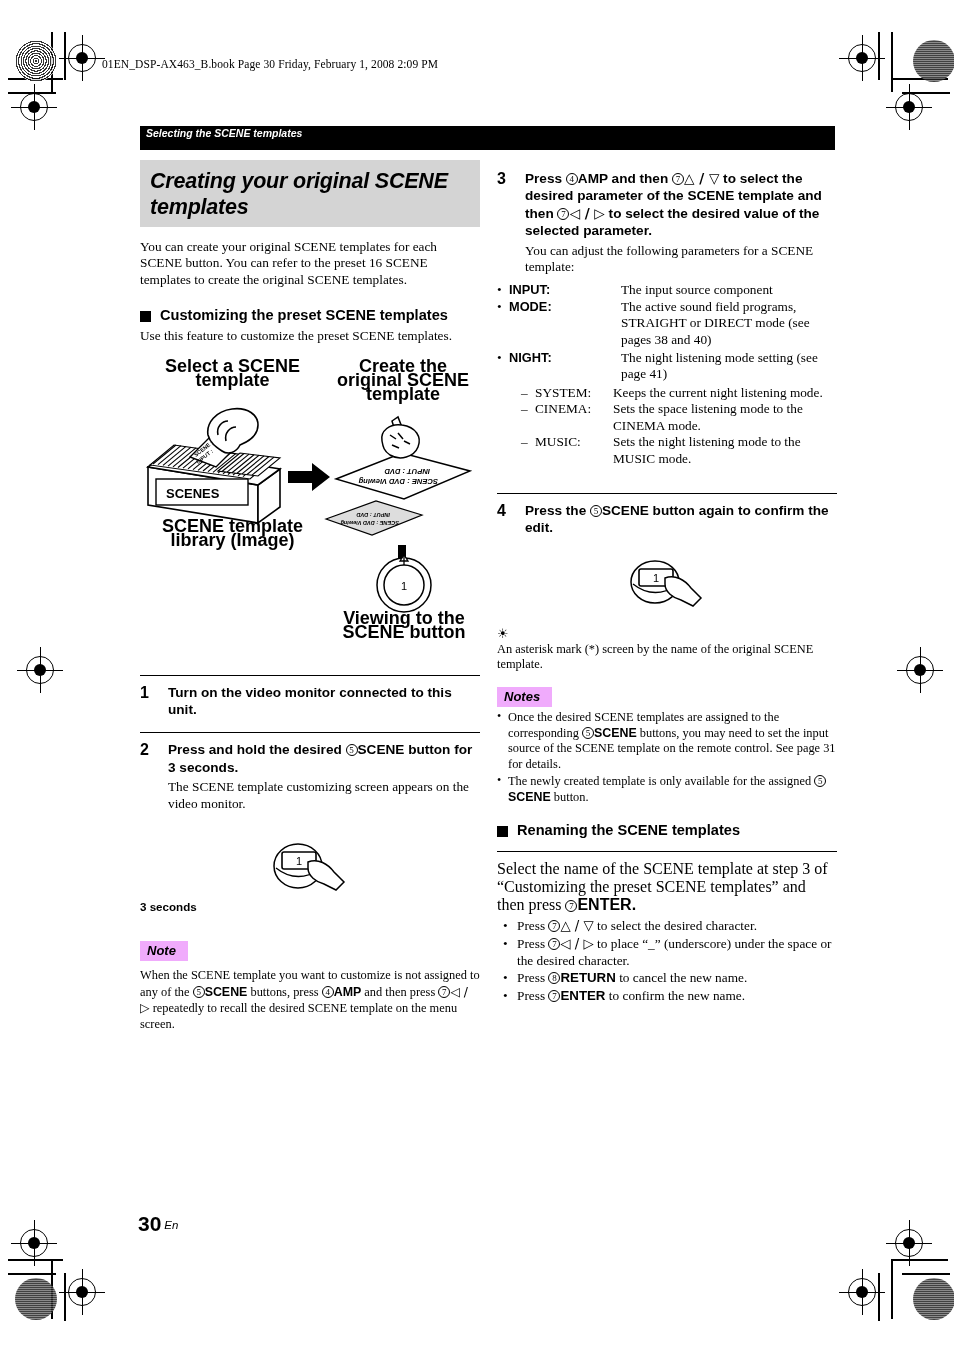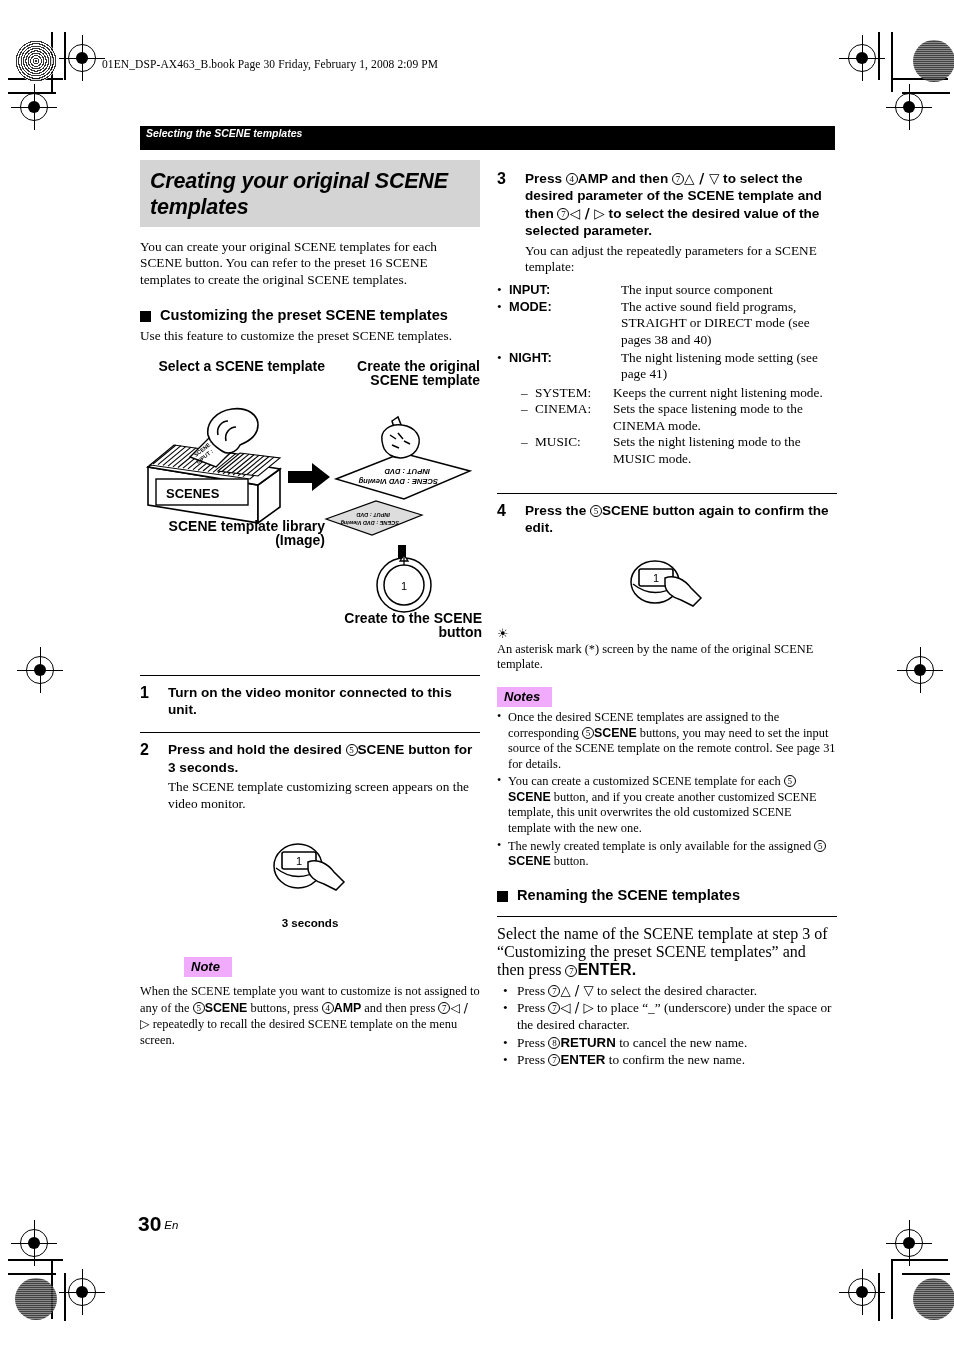--- a/index.html
+++ b/index.html
@@ -163,34 +163,34 @@
   }
   .bullets .b::before { content: "•"; position: absolute; left: 6px; top: 0; }
 
   .rule-thin { border-top: 1.6px solid #000; margin-top: 12px; }
 
   
   .figure { position: relative; height: 290px; margin-top: 10px; }
   .figlabel {
     position: absolute;
     font-family: "Liberation Sans", sans-serif;
-    font-weight: bold; font-size: 14px; line-height: 14px;
-    text-align: right;
+    font-weight: bold; font-size: 18px; line-height: 14px;
+    text-align: center;
   }
 
   .pagenum {
     position: absolute; left: 138px; top: 1212px;
     font-family: "Liberation Sans", sans-serif;
   }
   .pagenum .n { font-weight: bold; font-size: 21px; }
   .pagenum .en { font-style: italic; font-size: 11.5px; vertical-align: 2px; margin-left: 3px;}
 
   .seconds-lbl {
     font-family: "Liberation Sans", sans-serif;
-    font-weight: bold; font-size: 11.6px; text-align:center; margin-top:18px;
+    font-weight: bold; font-size: 11.6px; margin-top:2px;
   }
 </style>
 </head>
 <body>
 
 <div class="cropline" style="left:8px; top:78px; width:55px; height:1.5px;"></div>
 <div class="cropline" style="left:8px; top:92px; width:48px; height:1.5px;"></div>
 <div class="cropline" style="left:51px; top:32px; width:1.5px; height:60px;"></div>
 <div class="cropline" style="left:64px; top:32px; width:1.5px; height:48px;"></div>
 
@@ -371,21 +371,21 @@
         <div class="figlabel" style="left:0px; top:164px; width:185px;">SCENE template library (Image)</div>
 
         <svg width="80" height="62" viewBox="0 0 80 62" style="position:absolute; left:224px; top:198px;">
           <circle cx="40" cy="32" r="27" fill="#fff" stroke="#000" stroke-width="1.5"></circle>
           <circle cx="40" cy="32" r="20" fill="#fff" stroke="#000" stroke-width="1.5"></circle>
           <path d="M36 8 L40 2 L44 8 Z" fill="#fff" stroke="#000" stroke-width="1.3"></path>
           <path d="M40 2 L40 12" stroke="#000" stroke-width="1.3"></path>
           <text x="40" y="37" text-anchor="middle" font-family="Liberation Sans, sans-serif" font-size="11">1</text>
         </svg>
 
-        <div class="figlabel" style="left:186px; top:256px; width:156px;">Create to the SCENE button</div>
+        <div class="figlabel" style="left:186px; top:256px; width:156px;">Viewing to the SCENE button</div>
       </div>
 
       <div class="step" style="margin-top:30px;">
         <div class="num">1</div>
         <div class="stitle"><span>Turn on the video monitor connected to this unit.</span></div>
       </div>
 
       <div class="step">
         <div class="num">2</div>
         <div class="stitle">Press and hold the desired <span class="circ">5</span><span class="bold-sans">SCENE</span> button for 3 seconds.</div>
@@ -398,32 +398,32 @@
           <rect x="20" y="14" width="34" height="17" rx="2" fill="#fff" stroke="#000" stroke-width="1.6"></rect>
           <text x="37" y="27" text-anchor="middle" font-family="Liberation Sans, sans-serif" font-size="11">1</text>
           <path d="M14 30 q20 16 44 2" fill="none" stroke="#000" stroke-width="1.3"></path>
           <g fill="#fff" stroke="#000" stroke-width="1.5">
             <path d="M46 24 C56 20 66 26 72 34 L82 44 L74 52 L62 46 C54 44 46 38 46 30 Z"></path>
           </g>
         </svg>
         <div class="seconds-lbl">3 seconds</div>
       </div>
 
-      <div style="margin-top:28px;margin-left:44px;">
+      <div style="margin-top:28px;">
         <span class="notebox">Note</span>
       </div>
       <div class="note-body">When the SCENE template you want to customize is not assigned to any of the <span class="circ">5</span><span class="bold-sans">SCENE</span> buttons, press <span class="circ">4</span><span class="bold-sans">AMP</span> and then press <span class="circ">7</span><span style="font-family: &quot;DejaVu Sans&quot;, sans-serif;">◁ / ▷</span> repeatedly to recall the desired SCENE template on the menu screen.</div>
     </div>
 
     <div class="col col-right">
 
       <div class="step" style="margin-top:0; border-top:none; padding-top:10px;">
         <div class="num" style="top:10px;">3</div>
         <div class="stitle">Press <span class="circ">4</span><span class="bold-sans">AMP</span> and then <span class="circ">7</span><span style="font-family: &quot;DejaVu Sans&quot;, sans-serif;">△ / ▽</span> to select the desired parameter of the SCENE template and then <span class="circ">7</span><span style="font-family: &quot;DejaVu Sans&quot;, sans-serif;">◁ / ▷</span> to select the desired value of the selected parameter.</div>
-        <div class="sbody">You can adjust the repeatedly parameters for a SCENE template:</div>
+        <div class="sbody">You can adjust the following parameters for a SCENE template:</div>
       </div>
 
       <div class="paramlist">
         <div class="prow">
           <span class="bullet">•</span>
           <span class="term"><span>INPUT</span>:</span>
           <span class="desc">The input source component</span>
         </div>
         <div class="prow">
           <span class="bullet">•</span>
@@ -472,21 +472,20 @@
 
       <div class="tipglyph" style="margin-top:14px;">☀</div>
       <div class="note-body" style="margin-top:2px;">An asterisk mark (*) screen by the name of the original SCENE template.</div>
 
       <div style="margin-top:14px;">
         <span class="notebox">Notes</span>
       </div>
 
       <ul class="dash">
         <li>Once the desired SCENE templates are assigned to the corresponding <span class="circ">5</span><span class="bold-sans">SCENE</span> buttons, you may need to set the input source of the SCENE template on the remote control. See page 31 for details.</li>
-        <li>You can create a customized SCENE template for each <span class="circ">5</span><span class="bold-sans">SCENE</span> button, and if you create another customized SCENE template, this unit overwrites the old customized SCENE template with the new one.</li>
         <li>The newly created template is only available for the assigned <span class="circ">5</span><span class="bold-sans">SCENE</span> button.</li>
       </ul>
 
       <div class="sub-head" style="margin-top:16px;">
         <span class="sq"></span>
         <span class="txt">Renaming the SCENE templates</span>
       </div>
 
       <div class="rule-thin"></div>
 

